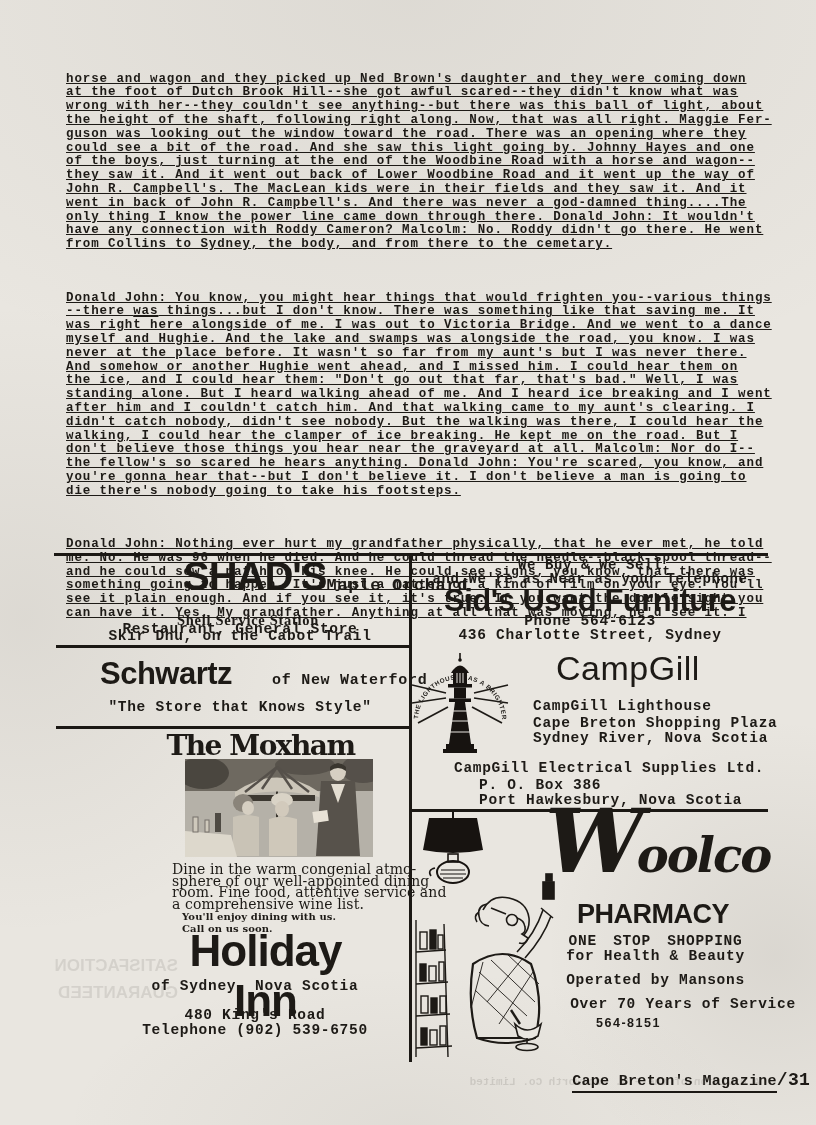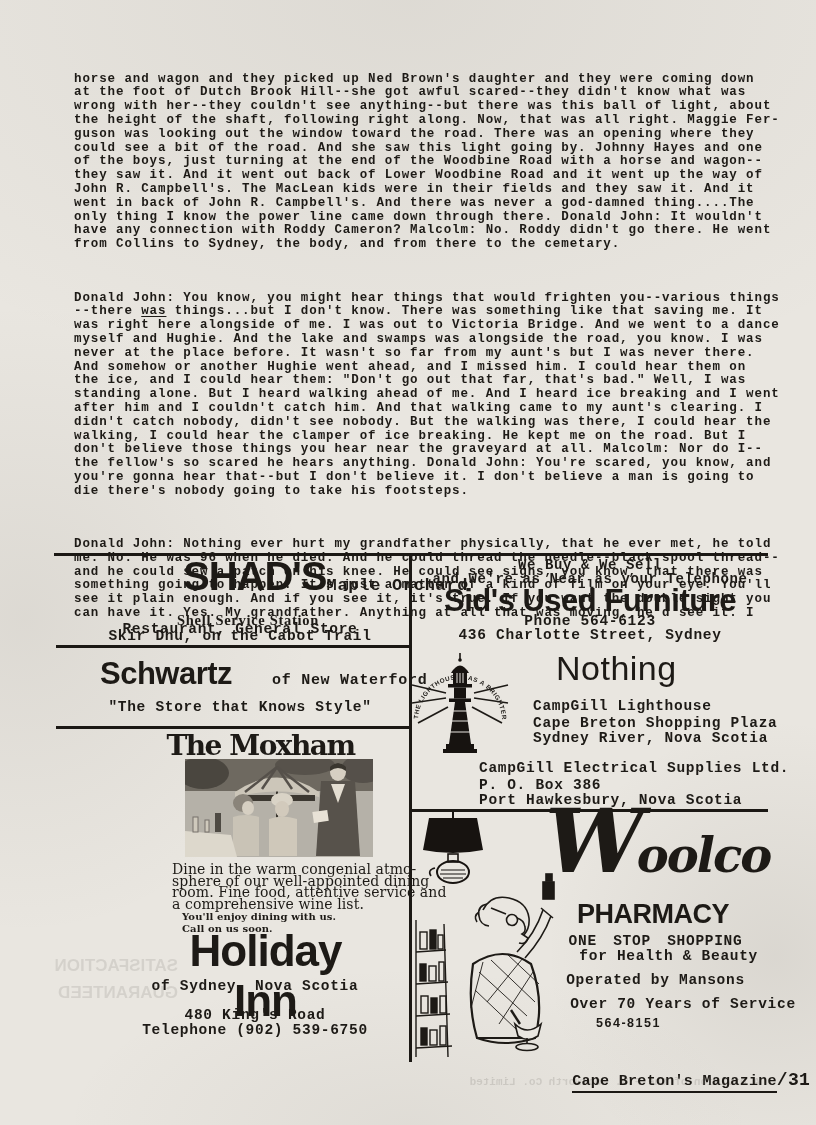--- a/index.html
+++ b/index.html
@@ -10,21 +10,21 @@
       radial-gradient(130% 60% at 50% 0%, rgba(120,115,105,0.10), transparent 60%),
       radial-gradient(40% 30% at 95% 85%, rgba(110,105,95,0.12), transparent 70%),
       radial-gradient(50% 40% at 3% 55%, rgba(110,105,95,0.10), transparent 70%),
       radial-gradient(60% 20% at 50% 100%, rgba(110,105,95,0.08), transparent 70%),
       #e9e6e0;
     font-family:"Liberation Mono", monospace;
   }
   .abs{position:absolute;}
   .tw{font-family:"Liberation Mono",monospace;font-weight:700;white-space:pre;}
   .article{left:62px;top:45px;font-size:12.5px;line-height:13.8px;letter-spacing:0.9px;}
-  .article p{margin:0 0 12px 12px;}
+  .article p{margin:0 0 12px 4px;text-decoration:underline;}
   .uline{text-decoration:underline;text-underline-offset:2px;}
   .rule{position:absolute;background:#1b1814;}
   .sans{font-family:"Liberation Sans",sans-serif;}
   .serif{font-family:"DejaVu Serif",serif;}
   .adm{font-size:14.5px;letter-spacing:0.7px;line-height:15.2px;}
   .ctr{text-align:center;}
   .brand-underline{text-underline-offset:3px;text-decoration-thickness:2px;}
   .bleed{opacity:.10;transform:scaleX(-1);color:#2a2520;pointer-events:none;}
   .woolco-w{font-size:88px;line-height:70px;margin-right:-5px;}
   .woolco-rest{font-size:48px;}
@@ -133,25 +133,25 @@
       </g>
       <g stroke="#e9e6e0" stroke-width="1">
         <line x1="45" y1="28" x2="45" y2="38"></line>
           <line x1="48" y1="28" x2="48" y2="38"></line>
           <line x1="51" y1="28" x2="51" y2="38"></line>
         <line x1="39" y1="66" x2="57" y2="66"></line>
           <line x1="38" y1="76" x2="58" y2="76"></line>
           <line x1="37" y1="87" x2="59" y2="87"></line>
       </g>
     </svg>
-    <div class="abs sans" style="left:556px;top:649px;font-size:34px;font-weight:400;letter-spacing:0.5px;">Nothing</div>
+    <div class="abs sans" style="left:556px;top:649px;font-size:34px;font-weight:400;letter-spacing:0.5px;">CampGill</div>
     <div class="abs tw adm brand-underline" style="left:533px;top:699px;">CampGill Lighthouse</div>
     <div class="abs tw adm" style="left:533px;top:716px;">Cape Breton Shopping Plaza
 Sydney River, Nova Scotia</div>
-    <div class="abs tw adm brand-underline" style="left:479px;top:761px;">CampGill Electrical Supplies Ltd.</div>
+    <div class="abs tw adm brand-underline" style="left:454px;top:761px;">CampGill Electrical Supplies Ltd.</div>
     <div class="abs tw adm" style="left:479px;top:778px;">P. O. Box 386
 Port Hawkesbury, Nova Scotia</div>
   </div>
 
   <div>
     <div class="abs serif ctr" style="left:148px;top:729px;width:225px;font-size:28px;font-weight:700;letter-spacing:-1.5px;">The Moxham Room</div>
     <svg class="abs" style="left:185px;top:759px;" width="188" height="98" viewBox="0 0 188 98">
       <rect width="188" height="98" fill="#b5b1a8"></rect>
       <rect width="188" height="32" fill="#6e6960"></rect>
       <ellipse cx="18" cy="14" rx="26" ry="16" fill="#4a463f"></ellipse>
@@ -246,21 +246,21 @@
       <g stroke="#1d1a16" fill="none" stroke-width="1.6">
         <path d="M102 212 q12 12 26 0 l-3 12 q-10 7 -20 0 Z" fill="#e9e6e0"></path>
         <line x1="114" y1="226" x2="114" y2="232"></line>
         <ellipse cx="114" cy="235" rx="11" ry="3.5"></ellipse>
         <line x1="98" y1="198" x2="107" y2="212" stroke-width="2.4"></line>
       </g>
     </svg>
     <div class="abs serif ctr" style="left:545px;top:806px;width:215px;font-style:italic;font-weight:700;letter-spacing:-2px;"><span class="woolco-w">W</span><span class="woolco-rest">oolco</span></div>
     <div class="abs sans ctr" style="left:553px;top:899px;width:200px;font-size:27px;font-weight:700;letter-spacing:-0.5px;">PHARMACY</div>
     <div class="abs tw adm ctr" style="left:553px;top:934px;width:205px;word-spacing:7px;">ONE STOP SHOPPING</div>
-    <div class="abs tw adm ctr" style="left:553px;top:949px;width:205px;text-align:right;">for Health &amp; Beauty</div>
+    <div class="abs tw adm ctr" style="left:553px;top:949px;width:205px;">for Health &amp; Beauty</div>
     <div class="abs tw adm ctr" style="left:553px;top:973px;width:205px;">Operated by Mansons</div>
     <div class="abs tw adm ctr" style="left:540px;top:997px;width:230px;margin-left:28px;">Over 70 Years of Service</div>
     <div class="abs sans ctr" style="left:526px;top:1016px;width:205px;font-size:12.5px;font-weight:700;letter-spacing:1.5px;">564-8151</div>
   </div>
 
   <div class="abs tw" style="left:535px;top:1053px;font-size:15px;letter-spacing:0.3px;">
     <span style="border-bottom:2.5px solid #1b1814;padding-bottom:1px;">Cape Breton's Magazine</span><span style="font-size:18px;">/31</span>
   </div>
 
   <div class="abs sans bleed" style="left:58px;top:952px;width:120px;font-size:17px;font-weight:700;line-height:27px;white-space:pre;text-align:center;">SATISFACTION

